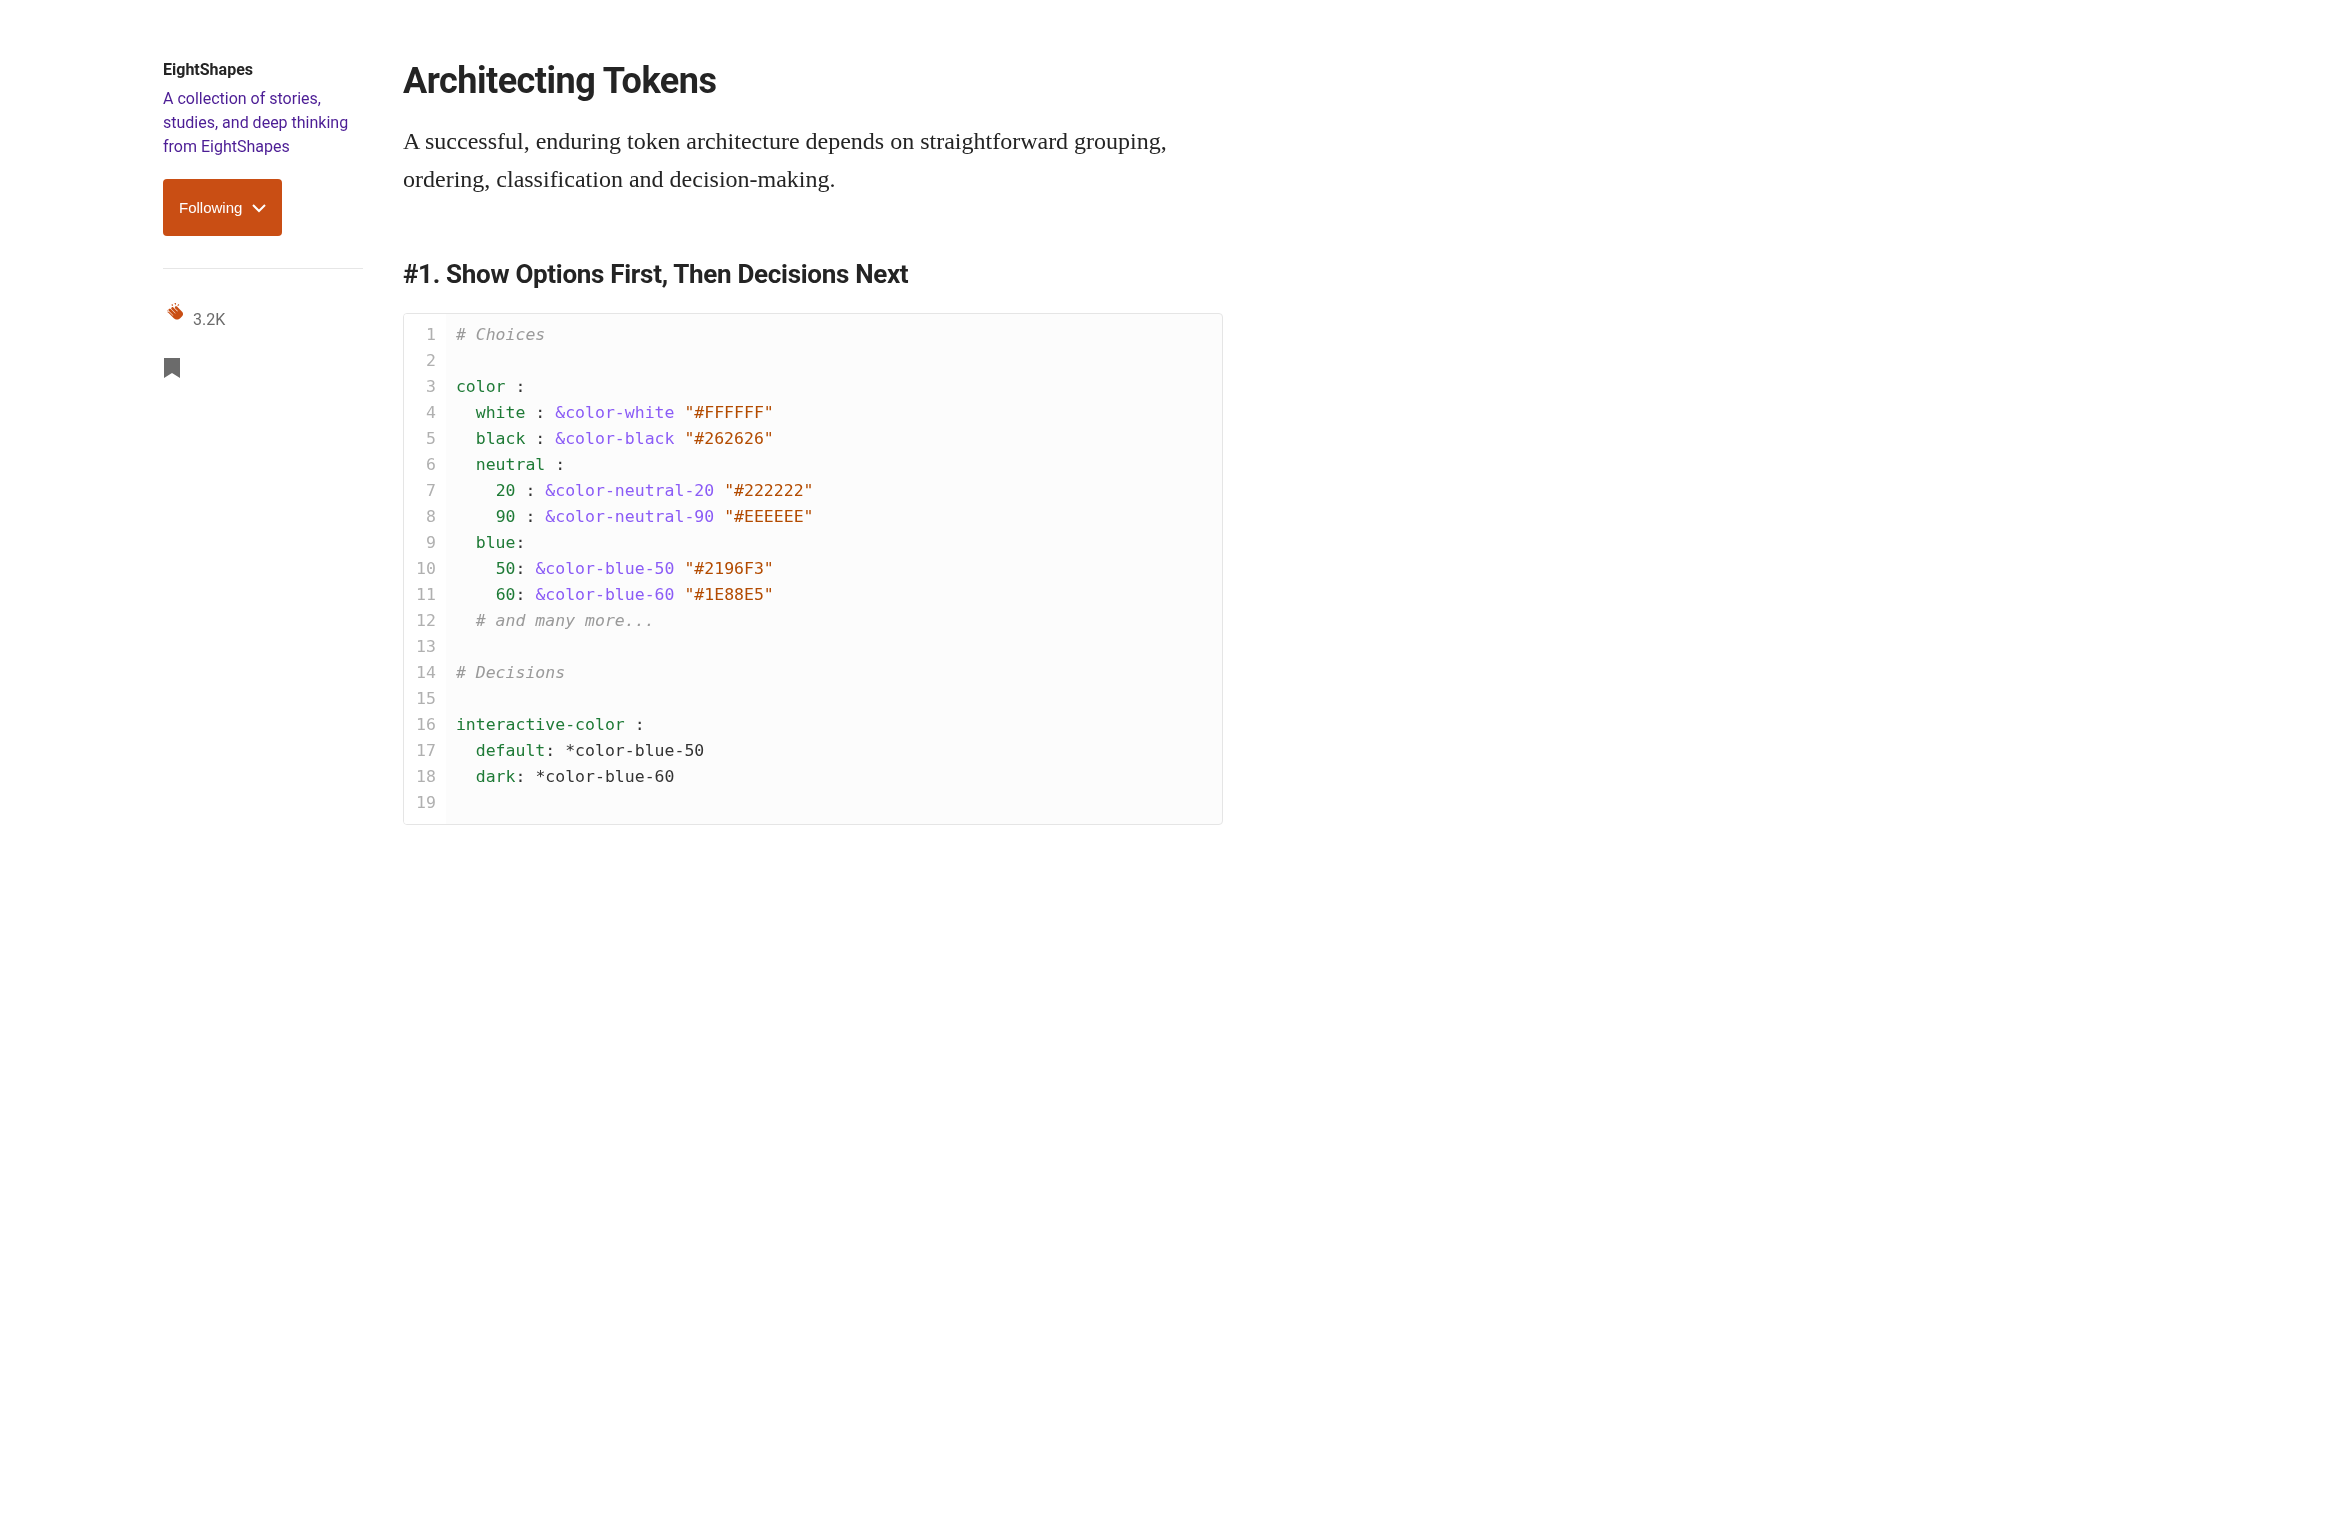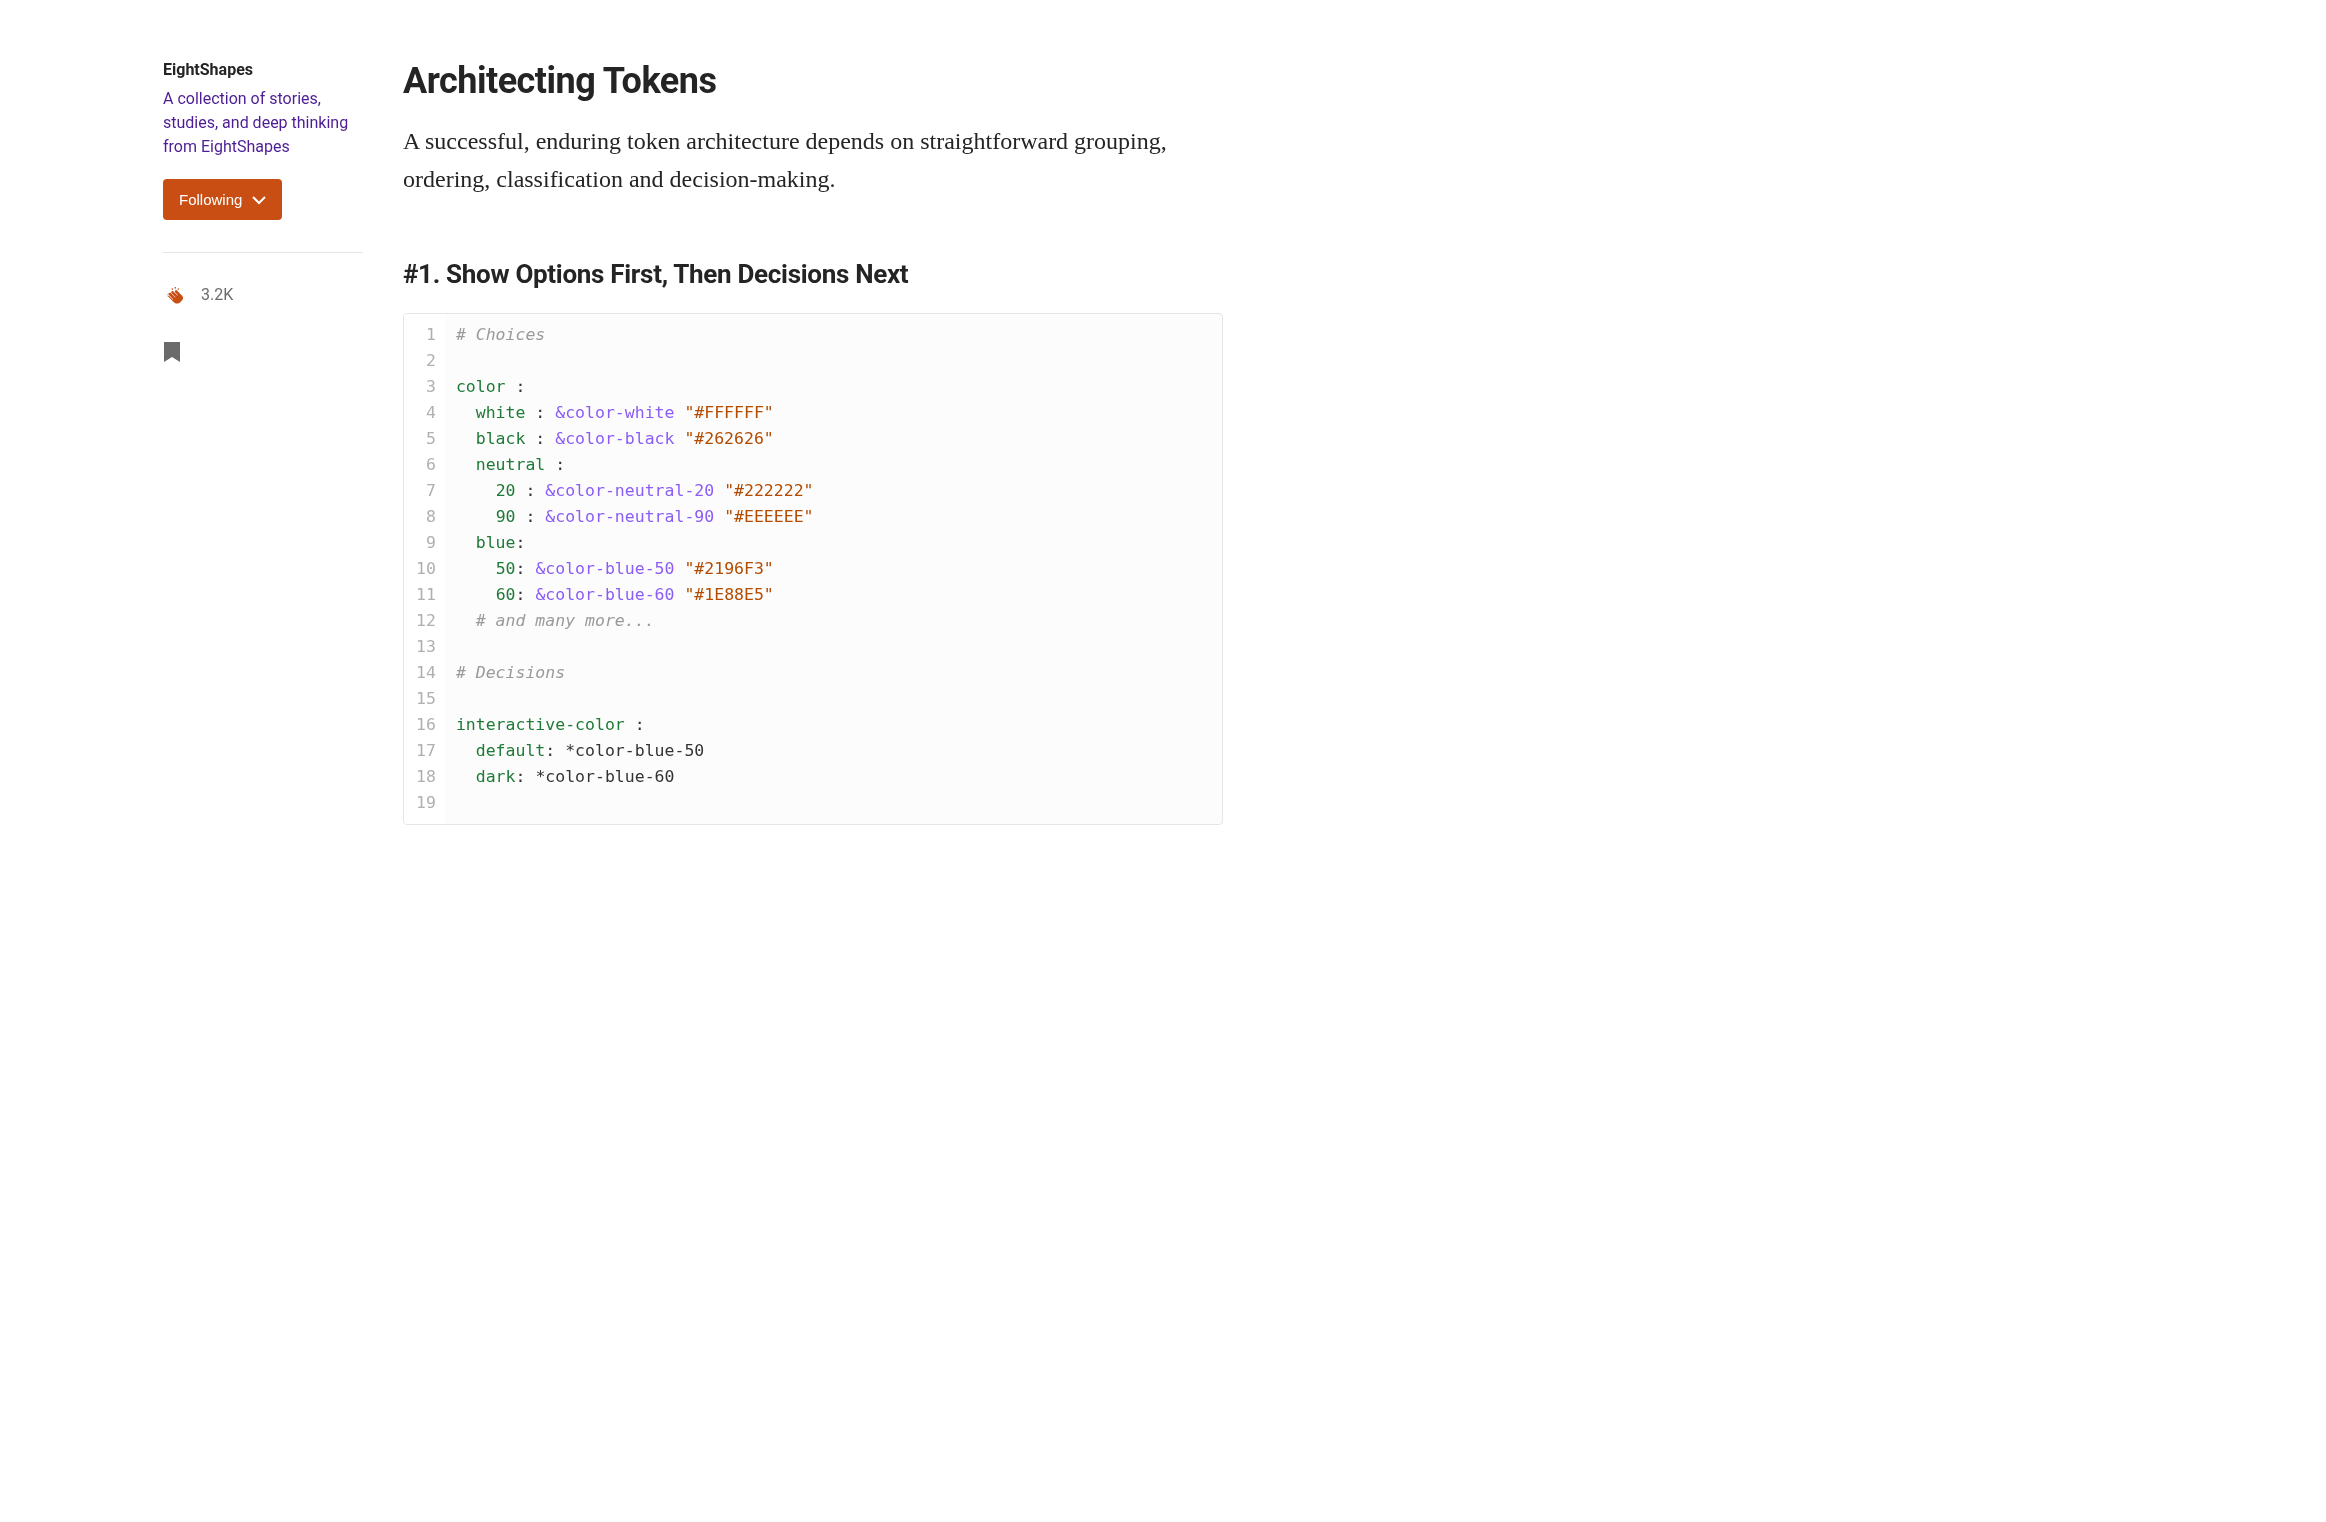--- a/index.html
+++ b/index.html
@@ -28,38 +28,38 @@
       font-size: 16px;
       color: #4c1d95;
       line-height: 1.5;
       margin-bottom: 20px;
     }
     .following-btn {
       background: #c94e14;
       color: #ffffff;
       border: none;
       border-radius: 4px;
-      padding: 12px 16px;
+      padding: 20px 16px;
       font-size: 15px;
       display: inline-flex;
       align-items: flex-start;
       gap: 10px;
       cursor: pointer;
     }
     .chevron-down {
       display: inline-block;
     }
     .divider {
       border-top: 1px solid #e6e6e6;
       margin: 32px 0 32px 0;
     }
     .clap-row {
       display: flex;
-      align-items: flex-start;
-      gap: 14px;
+      align-items: flex-end;
+      gap: 6px;
       margin-bottom: 28px;
     }
     .clap-icon {
       width: 24px;
       height: 24px;
       color: #c94e14;
     }
     .clap-count {
       font-size: 16px;
       color: #6b6b6b;

